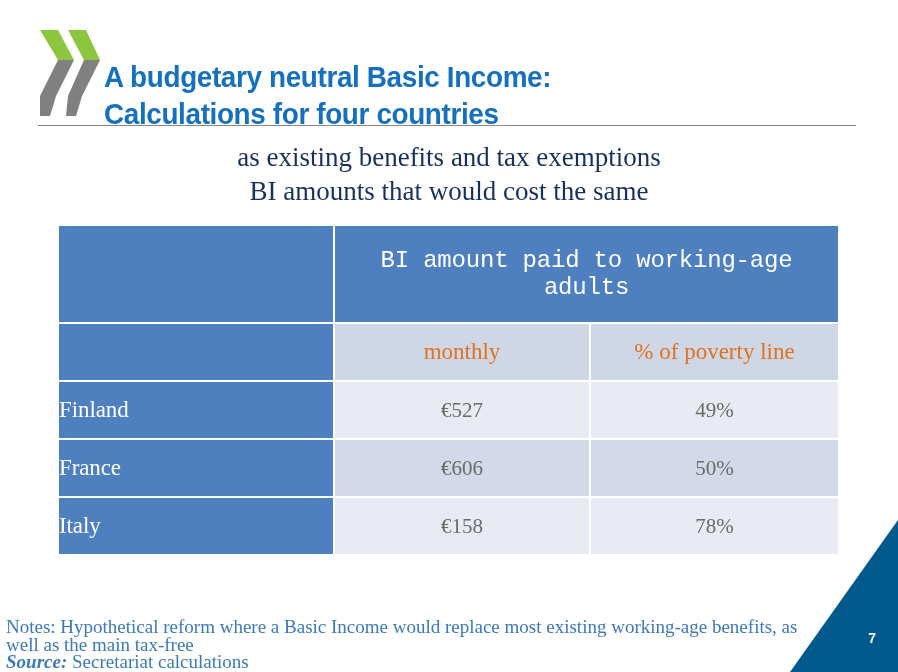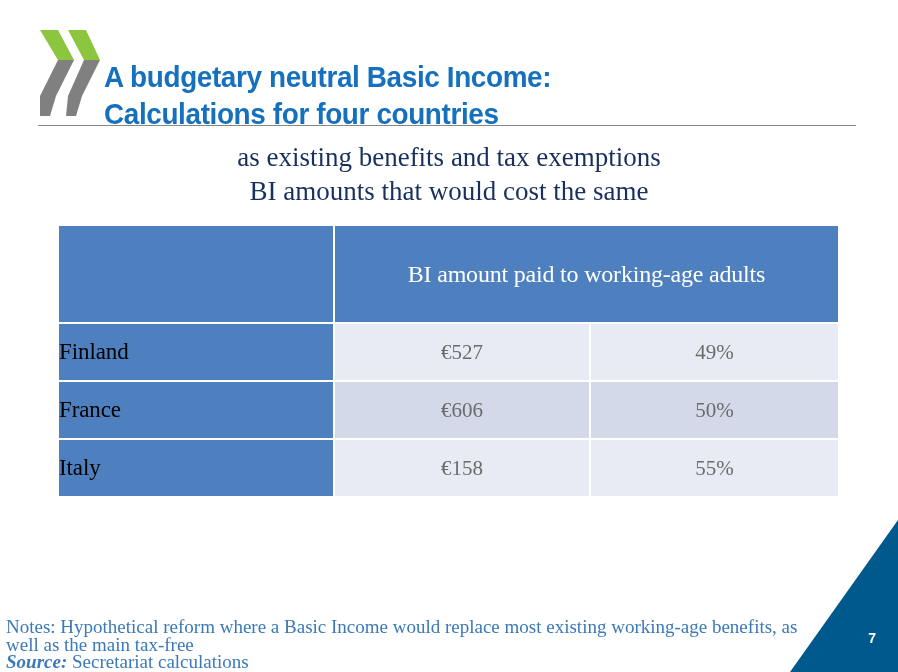--- a/index.html
+++ b/index.html
@@ -92,42 +92,42 @@
   .col-pov     { width: 247px; }
 
   .hdr-blank {
     background: #4e80bf;
     height: 96px;
   }
   .hdr-span {
     background: #4e80bf;
     height: 96px;
     color: #ffffff;
-    font-family: Liberation Serif, serif;
+    font-family: Liberation Mono, monospace;
     font-weight: bold;
     font-size: 24px;
     text-align: center;
     letter-spacing: -0.2px;
   }
   .sub-blank {
     background: #4e80bf;
     height: 56px;
   }
   .sub-hdr {
     background: #cfd7e6;
     height: 56px;
     color: #e2711d;
     font-family: "Liberation Serif", serif;
     font-size: 23px;
     text-align: center;
   }
   .cell-country {
     background: #4e80bf;
     height: 56px;
-    color: #000000;
+    color: #ffffff;
     font-family: "Liberation Serif", serif;
     font-weight: bold;
     font-size: 23px;
     text-align: left;
     padding-left: 11px;
     letter-spacing: -0.1px;
   }
   .cell-value {
     height: 56px;
     color: #6b6b6b;
@@ -203,36 +203,41 @@
     <colgroup>
       <col class="col-country">
       <col class="col-monthly">
       <col class="col-pov">
     </colgroup>
     <thead>
       <tr>
         <th class="hdr-blank"></th>
         <th class="hdr-span" colspan="2">BI amount paid to working-age adults</th>
       </tr>
+      <tr>
+        <th class="sub-blank"></th>
+        <th class="sub-hdr">monthly</th>
+        <th class="sub-hdr">% of poverty line</th>
+      </tr>
     </thead>
     <tbody>
       <tr class="row-odd">
         <td class="cell-country">Finland</td>
         <td class="cell-value">€527</td>
         <td class="cell-value">49%</td>
       </tr>
       <tr class="row-even">
         <td class="cell-country">France</td>
         <td class="cell-value">€606</td>
         <td class="cell-value">50%</td>
       </tr>
       <tr class="row-odd">
         <td class="cell-country">Italy</td>
         <td class="cell-value">€158</td>
-        <td class="cell-value">55%</td>
+        <td class="cell-value">78%</td>
       </tr>
     </tbody>
   </table>
 
   <div id="footnote">
     <div>Notes: Hypothetical reform where a Basic Income would replace most existing working-age benefits, as well as the main tax-free</div>
     <div><span class="src-label">Source:</span><span> Secretariat calculations</span></div>
   </div>
 
   <div id="corner-triangle"></div>

